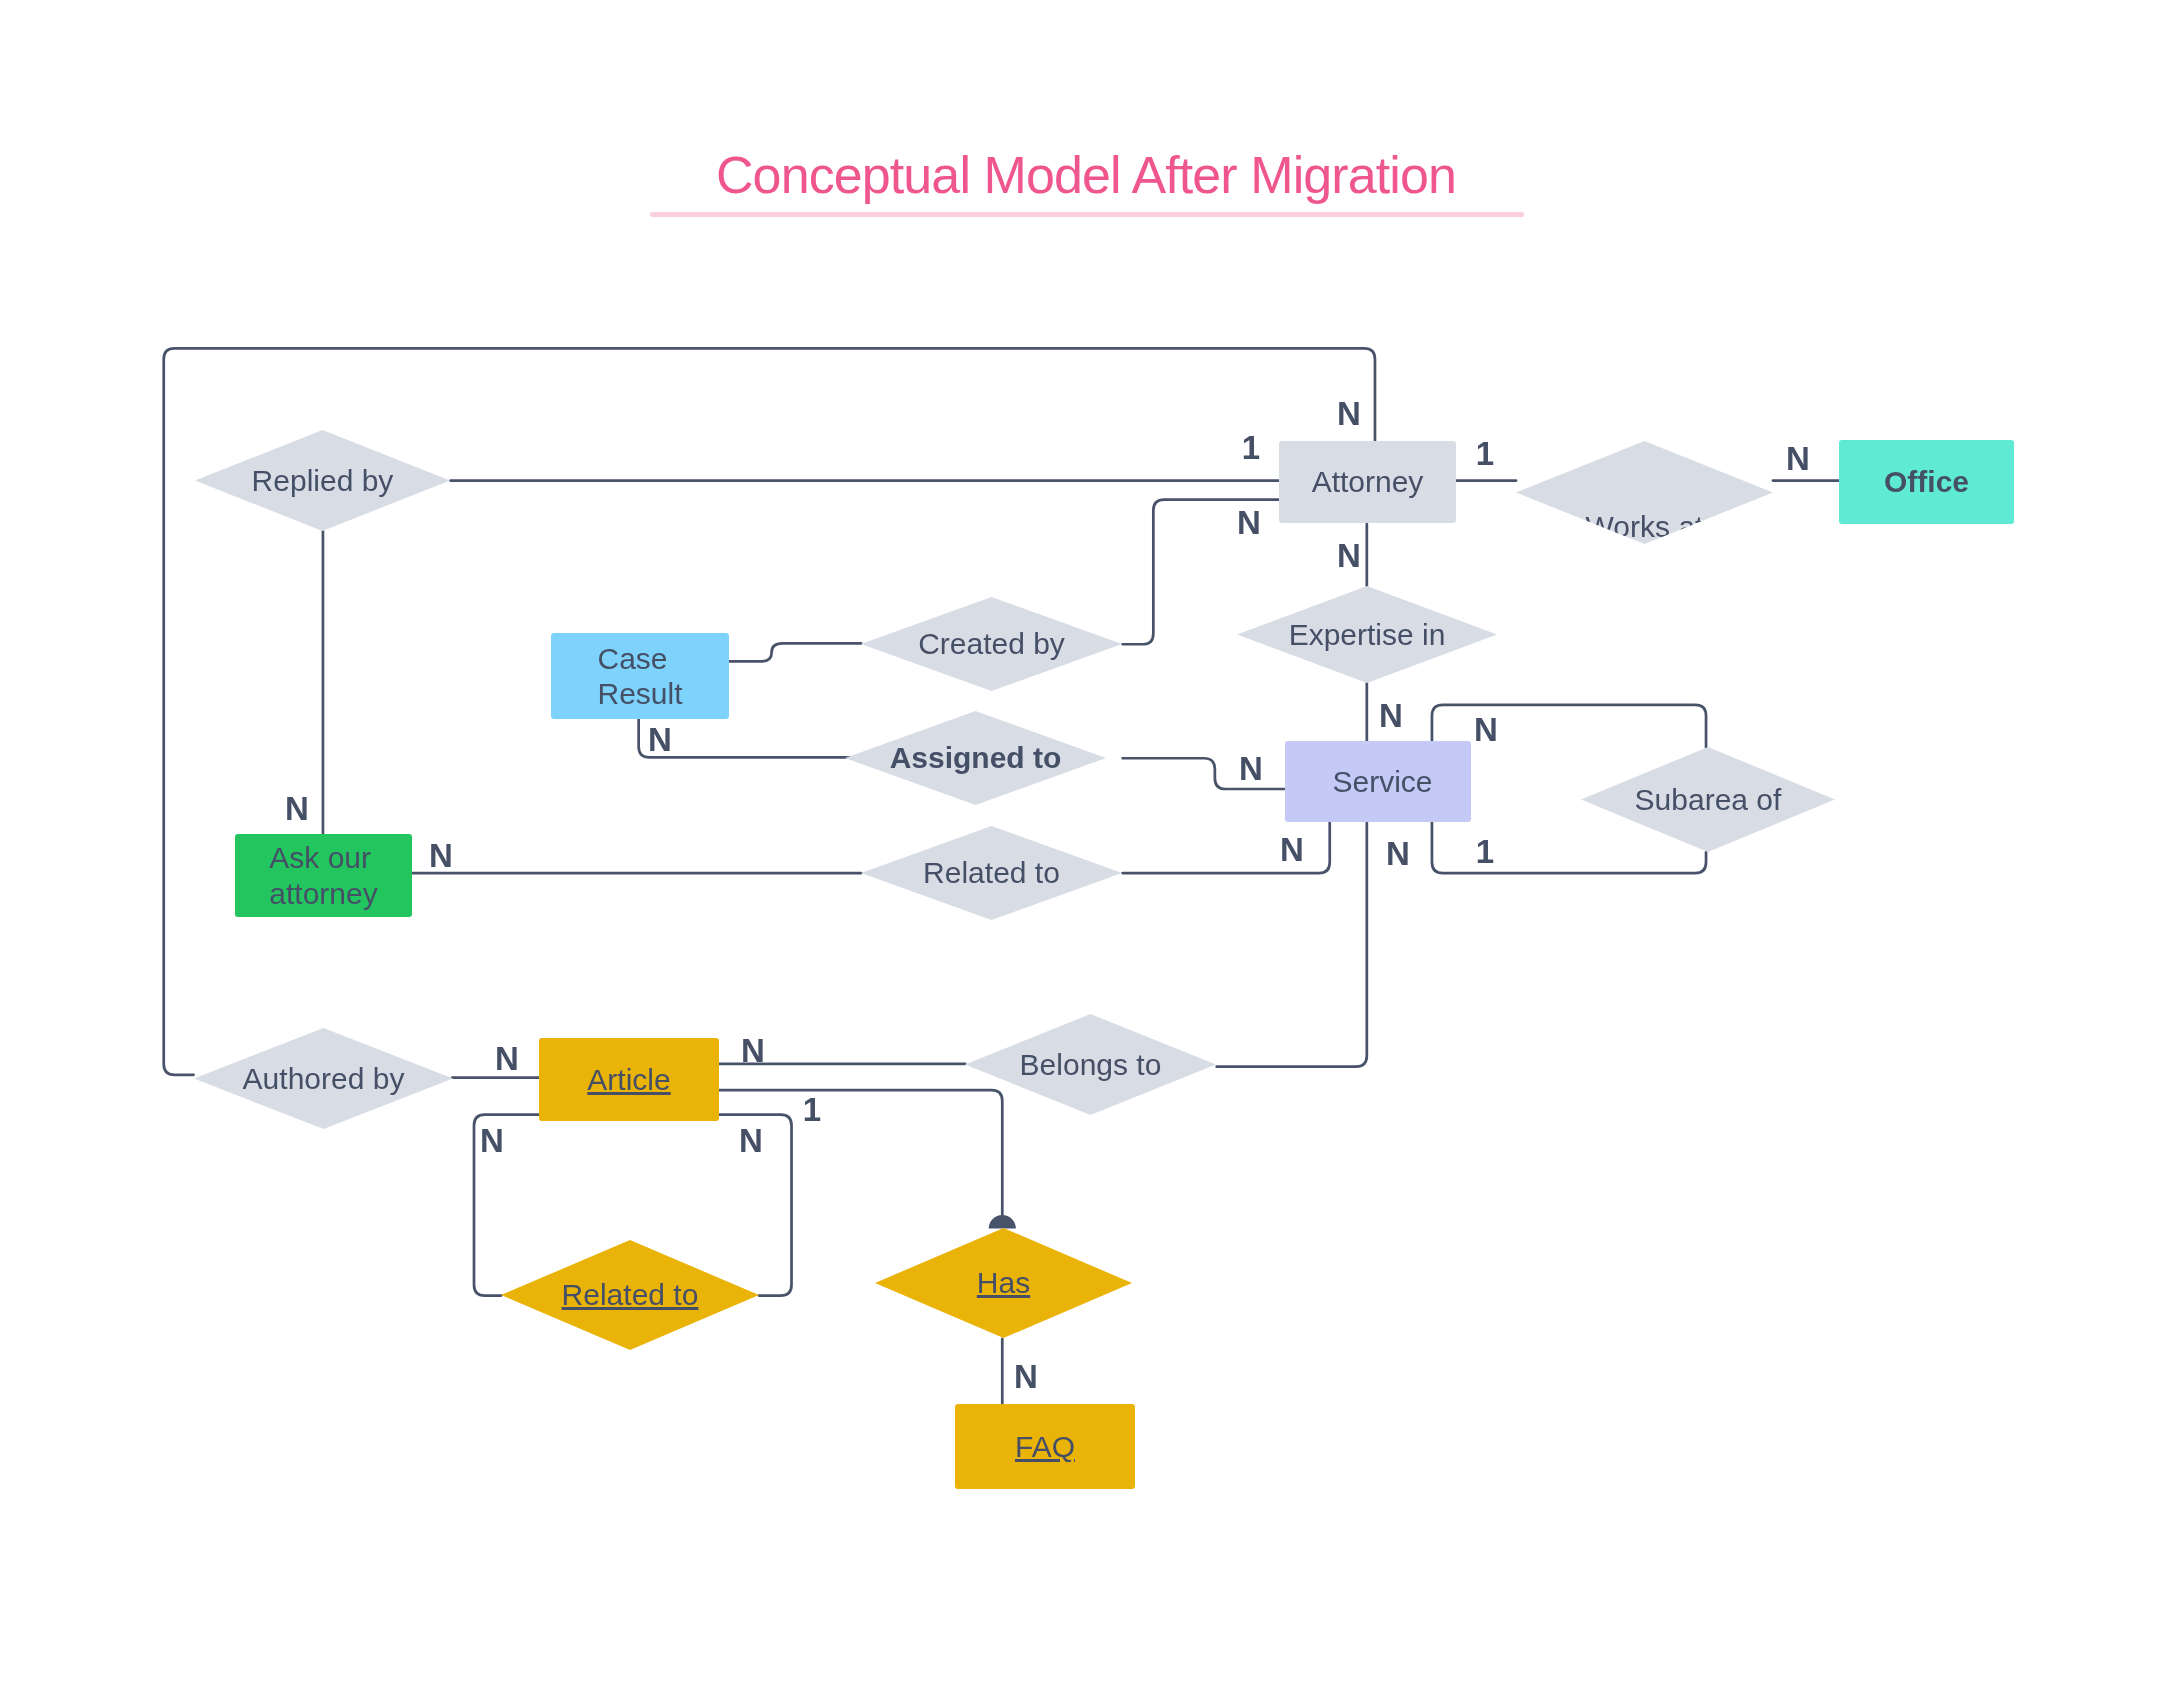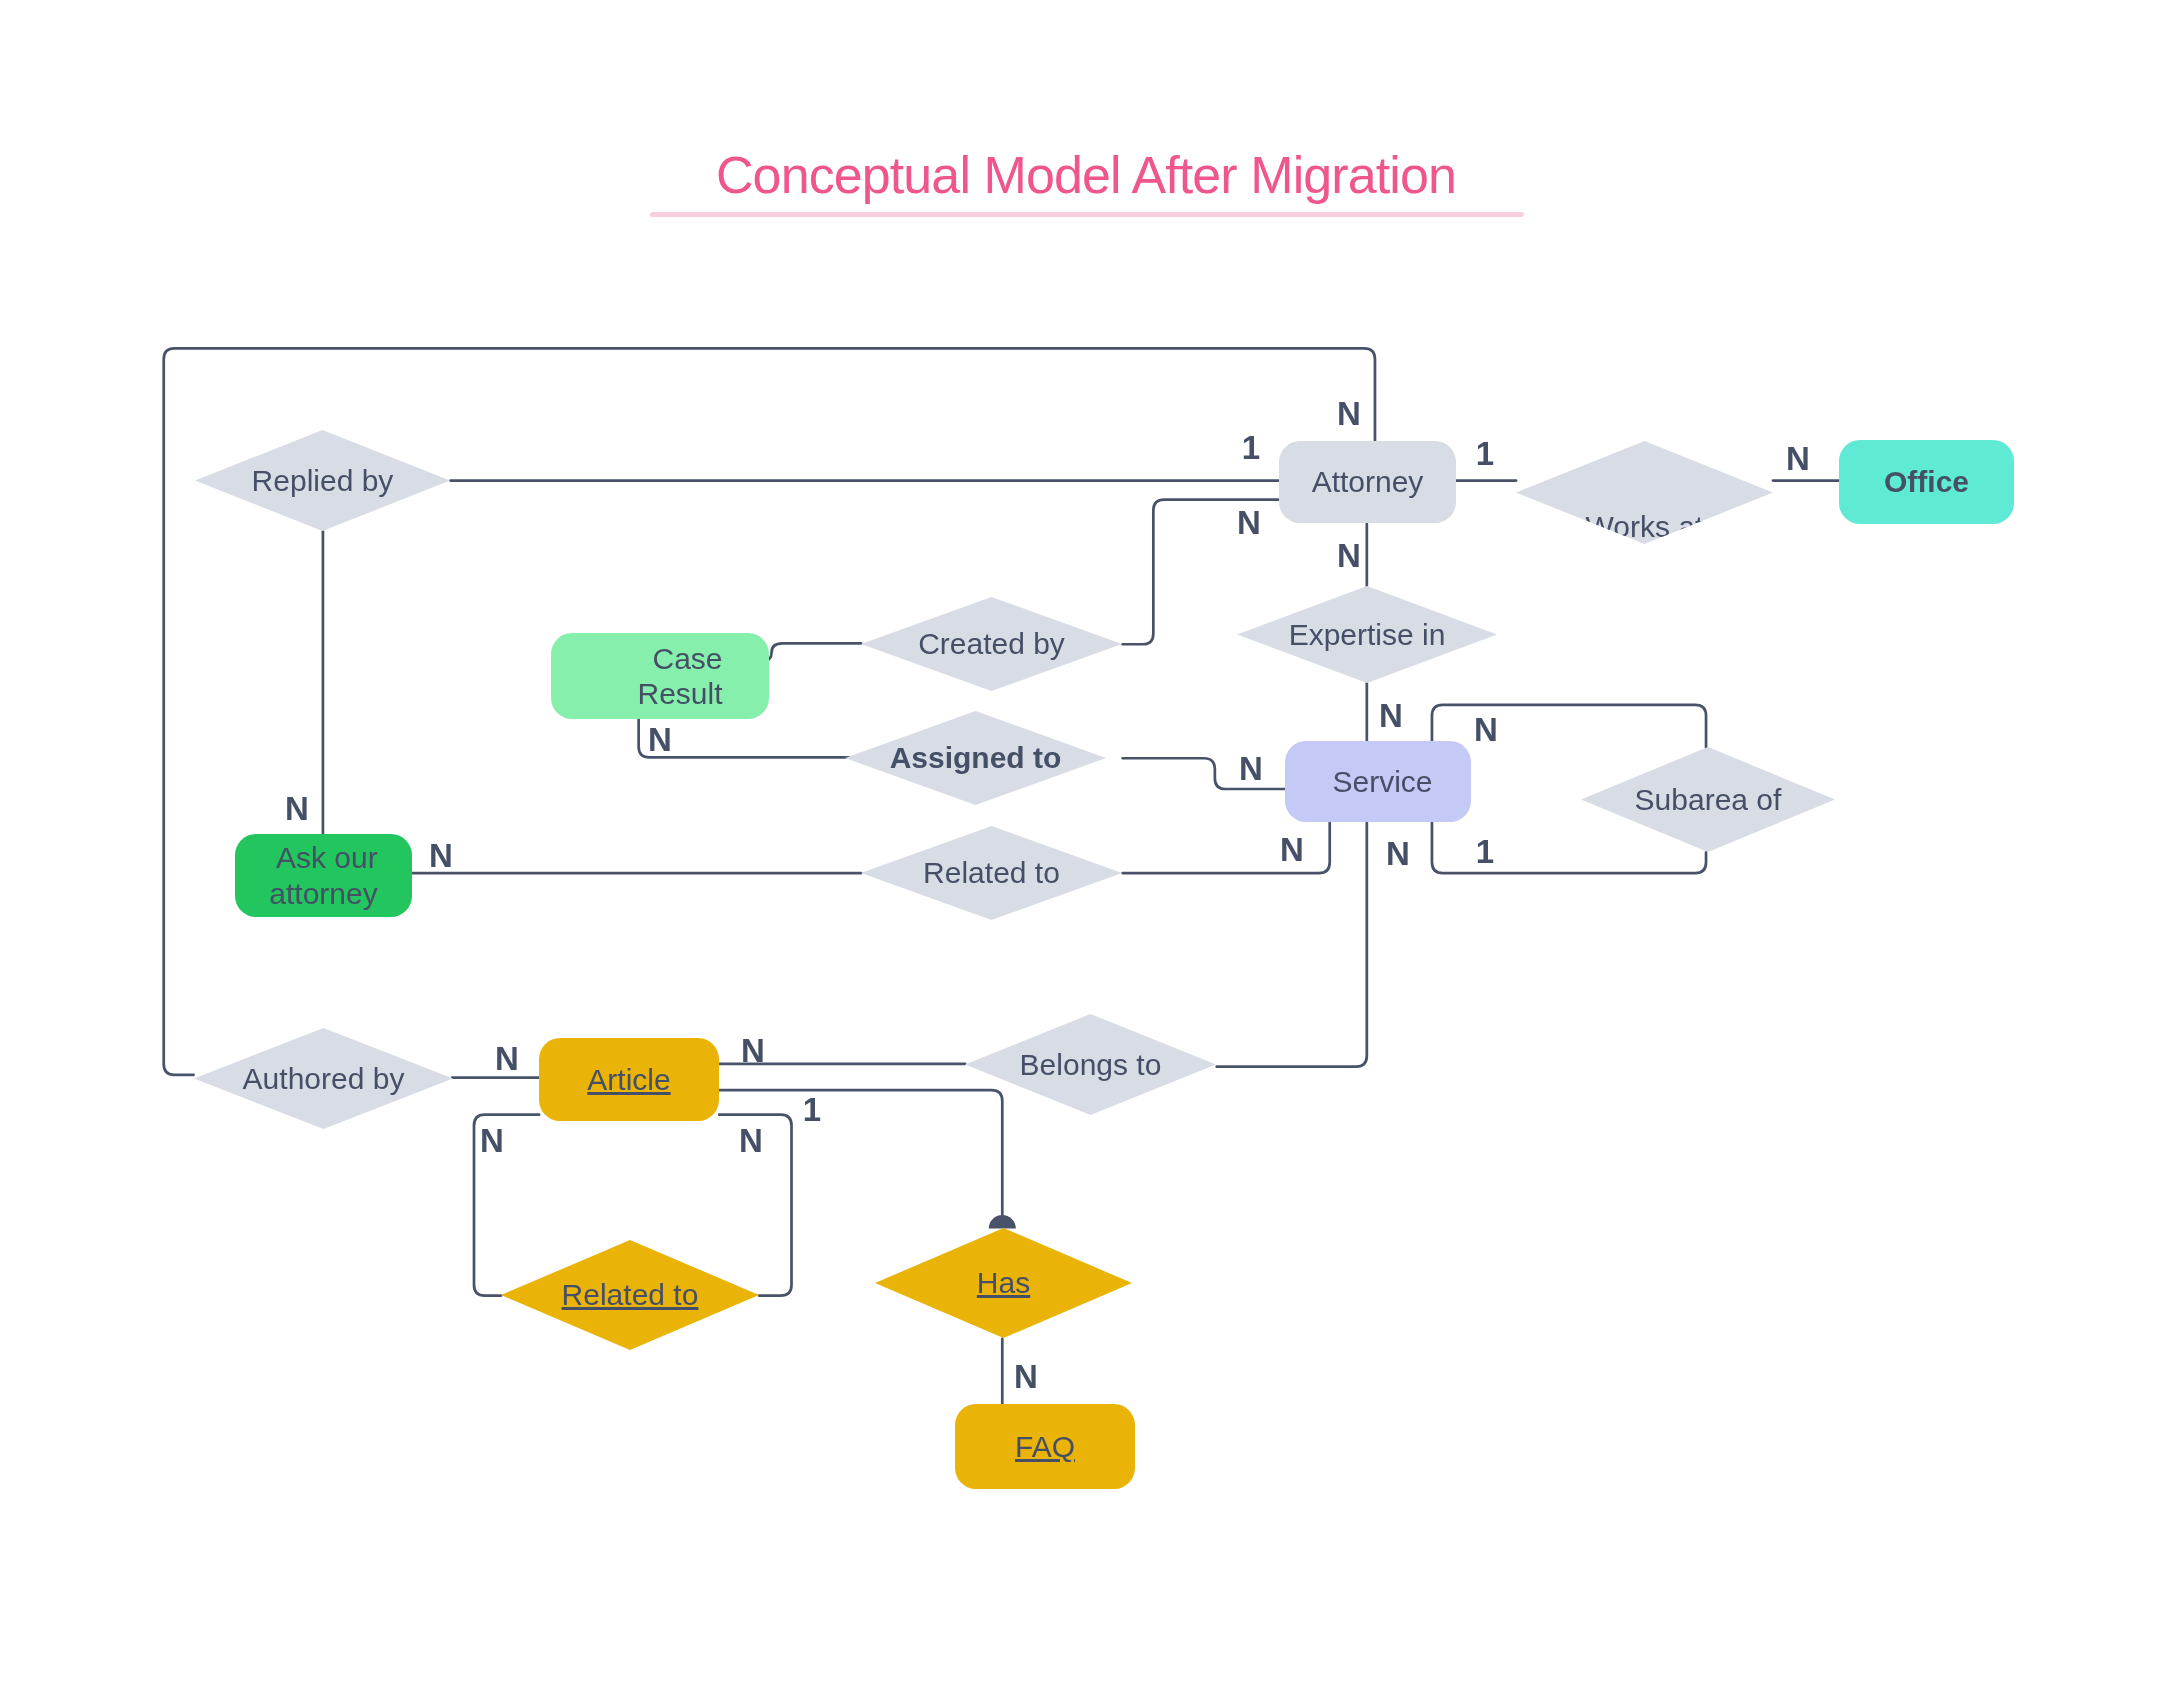--- a/index.html
+++ b/index.html
@@ -28,39 +28,39 @@
     border-radius:2.7px;
     background:#F9CFE0;
   }
   svg.edges{position:absolute;left:0;top:0;}
   svg.edges path{fill:none;stroke:#48536A;stroke-width:3;stroke-linecap:round;stroke-linejoin:round;}
   svg.edges .dot{fill:#48536A;stroke:none;}
 
   .entity{
     position:absolute;
     display:flex;align-items:center;justify-content:center;
-    border-radius:21px;
+    border-radius:3px;
     color:#454F66;
     font-size:30px;font-weight:500;
-    text-align:right;
+    text-align:left;
     white-space:pre-line;
     line-height:1.18;
   }
   .diamond{
     position:absolute;
     display:flex;align-items:center;justify-content:center;
     clip-path:polygon(50% 0, 100% 50%, 50% 100%, 0 50%);
     color:#454F66;
     font-size:30px;font-weight:500;
     text-align:center;
     white-space:nowrap;
   }
   .fill-gray{background:#D8DCE5;}
   .fill-rose{background:#5eead4;font-weight:bold;}
-  .fill-blue{background:#86efac;padding-left:40px;}
+  .fill-blue{background:#7dd3fc;}
   .fill-lavender{background:#C5C9F5;}
   .fill-orchid{background:#22c55e;}
   .fill-softpink{background:#eab308;text-decoration:underline;}
 
   .card{
     position:absolute;
     transform:translate(-50%,-50%);
     font-size:33px;font-weight:600;
     color:#454F66;
     line-height:1;

